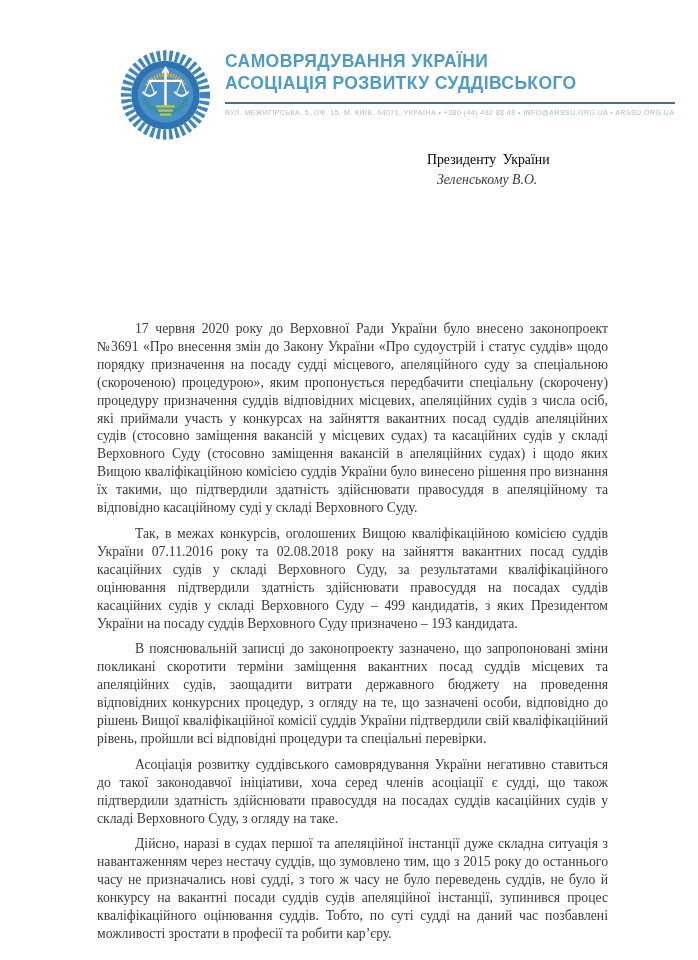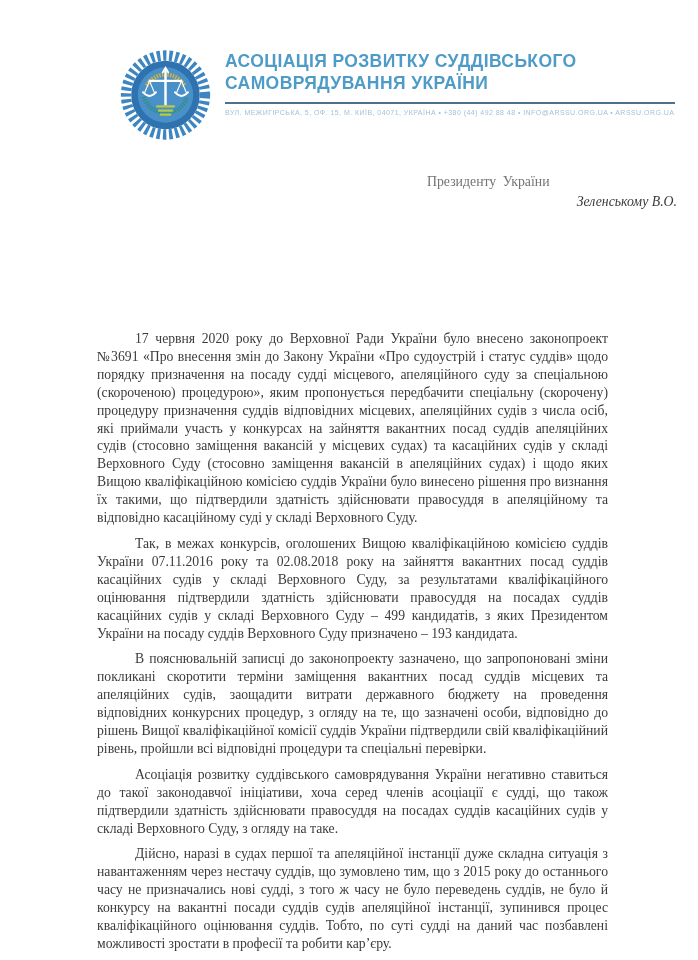--- a/index.html
+++ b/index.html
@@ -37,34 +37,32 @@
     white-space:nowrap;
   }
 
   
   .addressees{position:absolute;left:427px;top:150px;width:250px;}
   .addr-group{margin-bottom:42px;}
   .addr-title{
     font-size:13.8px;
     line-height:20px;
     word-spacing:3px;
-    color:#737373;
-    margin-top:22px;
+    color:#000000;
   }
   .addr-name{
     font-size:13.8px;
     line-height:20px;
     font-style:italic;
     margin-left:10px;
     color:#3b3b3b;
-    text-align:right;
   }
 
   
-  .letter-body{position:absolute;left:97px;top:330px;width:511px;}
+  .letter-body{position:absolute;left:97px;top:320px;width:511px;}
   .letter-body p{
     margin:0 0 8px 0;
     font-size:13.7px;
     line-height:17.9px;
     text-align:justify;
     text-indent:38px;
     color:#3b3b3b;
   }
 </style>
 </head>
@@ -102,22 +100,22 @@
 
         <g stroke="#b9c942" stroke-linecap="round">
           <line x1="41" y1="62" x2="59" y2="62" stroke-width="2.4"></line>
           <line x1="43" y1="66.5" x2="57" y2="66.5" stroke-width="2.4"></line>
           <line x1="45" y1="71" x2="55" y2="71" stroke-width="2.4"></line>
         </g>
       </svg>
     </div>
 
     <div class="head-right">
+      <div class="org-title">Самоврядування України</div>
       <div class="org-title">Асоціація Розвитку Суддівського</div>
-      <div class="org-title">Самоврядування України</div>
       <div class="head-rule"></div>
       <div class="contact-line">ВУЛ. МЕЖИГІРСЬКА, 5, ОФ. 15, М. КИЇВ, 04071, УКРАЇНА  •  +380 (44) 492 88 48  •  INFO@ARSSU.ORG.UA  •  ARSSU.ORG.UA</div>
     </div>
   </div>
 
   <div class="addressees">
     <div class="addr-group">
       <div class="addr-title">Президенту України</div>
       <div class="addr-name">Зеленському В.О.</div>
     </div>

